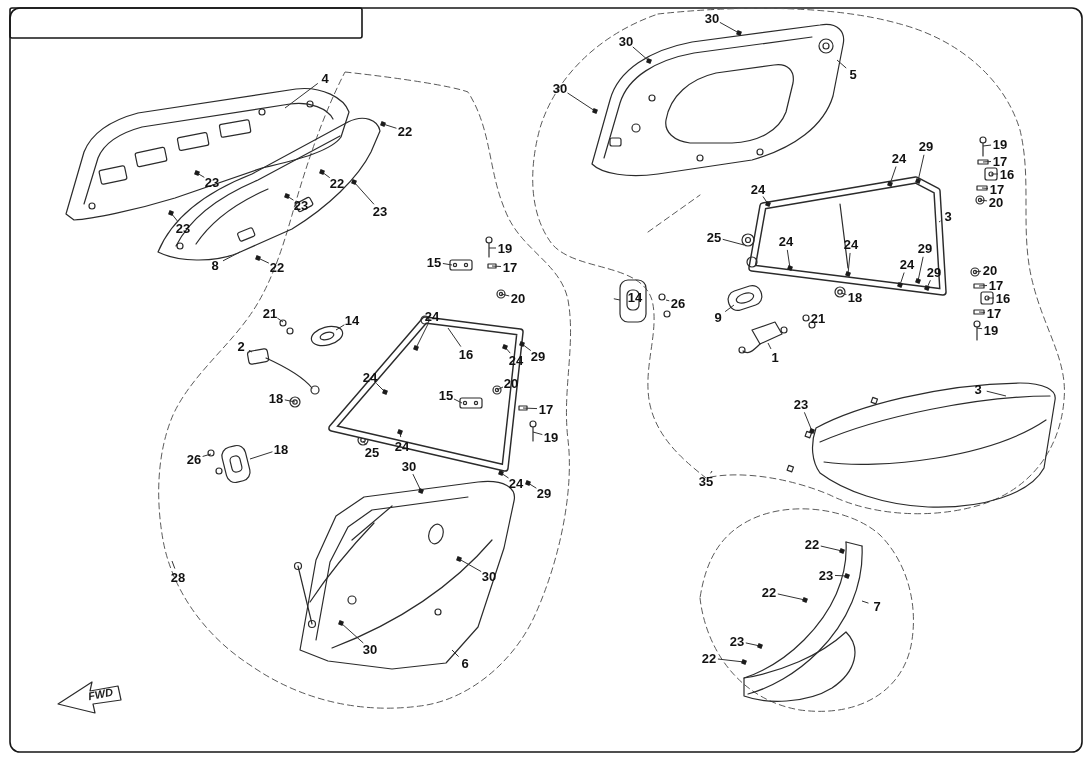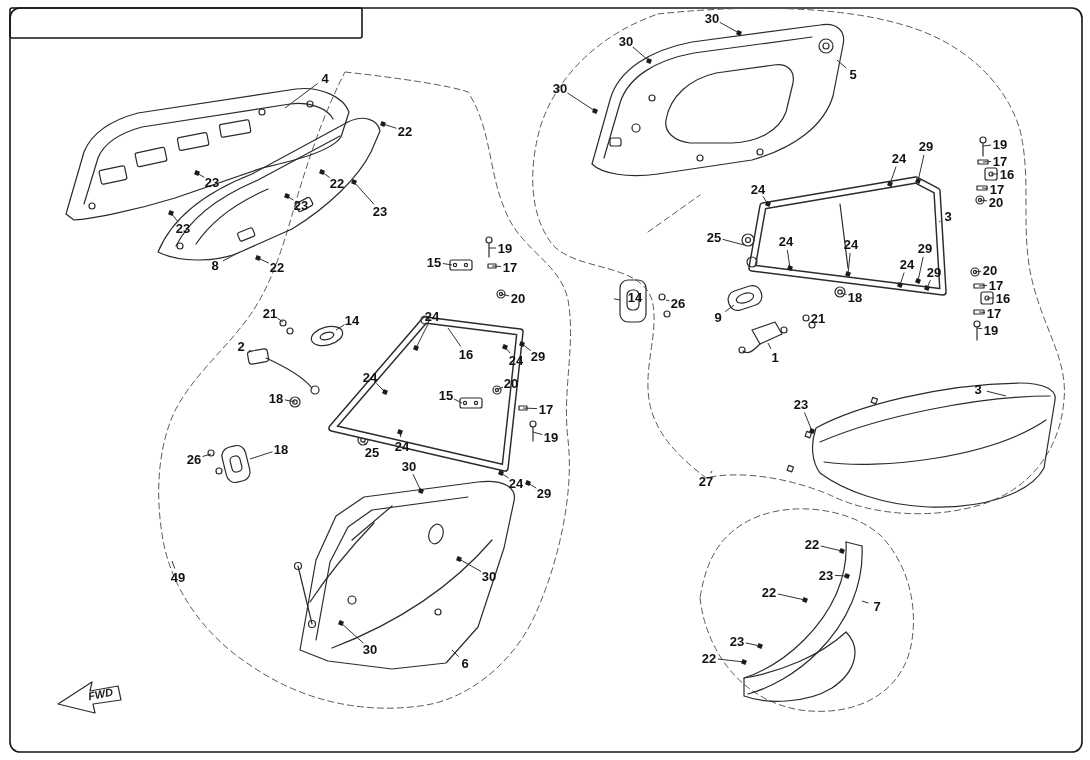--- a/index.html
+++ b/index.html
@@ -347,21 +347,21 @@
       <div class="callout" style="left: 446px; top: 395px;">15</div>
       <div class="callout" style="left: 546px; top: 409px;">17</div>
       <div class="callout" style="left: 551px; top: 437px;">19</div>
       <div class="callout" style="left: 372px; top: 452px;">25</div>
       <div class="callout" style="left: 402px; top: 446px;">24</div>
       <div class="callout" style="left: 281px; top: 449px;">18</div>
       <div class="callout" style="left: 194px; top: 459px;">26</div>
       <div class="callout" style="left: 409px; top: 466px;">30</div>
       <div class="callout" style="left: 516px; top: 483px;">24</div>
       <div class="callout" style="left: 544px; top: 493px;">29</div>
-      <div class="callout" style="left: 178px; top: 577px;">49</div>
+      <div class="callout" style="left: 178px; top: 577px;">28</div>
       <div class="callout" style="left: 489px; top: 576px;">30</div>
       <div class="callout" style="left: 370px; top: 649px;">30</div>
       <div class="callout" style="left: 465px; top: 663px;">6</div>
       <div class="callout" style="left: 712px; top: 18px;">30</div>
       <div class="callout" style="left: 626px; top: 41px;">30</div>
       <div class="callout" style="left: 560px; top: 88px;">30</div>
       <div class="callout" style="left: 853px; top: 74px;">5</div>
       <div class="callout" style="left: 899px; top: 158px;">24</div>
       <div class="callout" style="left: 926px; top: 146px;">29</div>
       <div class="callout" style="left: 1000px; top: 144px;">19</div>
@@ -383,21 +383,21 @@
       <div class="callout" style="left: 994px; top: 313px;">17</div>
       <div class="callout" style="left: 991px; top: 330px;">19</div>
       <div class="callout" style="left: 635px; top: 297px;">14</div>
       <div class="callout" style="left: 678px; top: 303px;">26</div>
       <div class="callout" style="left: 718px; top: 317px;">9</div>
       <div class="callout" style="left: 855px; top: 297px;">18</div>
       <div class="callout" style="left: 818px; top: 318px;">21</div>
       <div class="callout" style="left: 775px; top: 357px;">1</div>
       <div class="callout" style="left: 978px; top: 389px;">3</div>
       <div class="callout" style="left: 801px; top: 404px;">23</div>
-      <div class="callout" style="left: 706px; top: 481px;">27</div>
+      <div class="callout" style="left: 706px; top: 481px;">35</div>
       <div class="callout" style="left: 812px; top: 544px;">22</div>
       <div class="callout" style="left: 826px; top: 575px;">23</div>
       <div class="callout" style="left: 769px; top: 592px;">22</div>
       <div class="callout" style="left: 877px; top: 606px;">7</div>
       <div class="callout" style="left: 737px; top: 641px;">23</div>
       <div class="callout" style="left: 709px; top: 658px;">22</div>
     </div>
 
 
   <div class="fwd-label">FWD</div>

